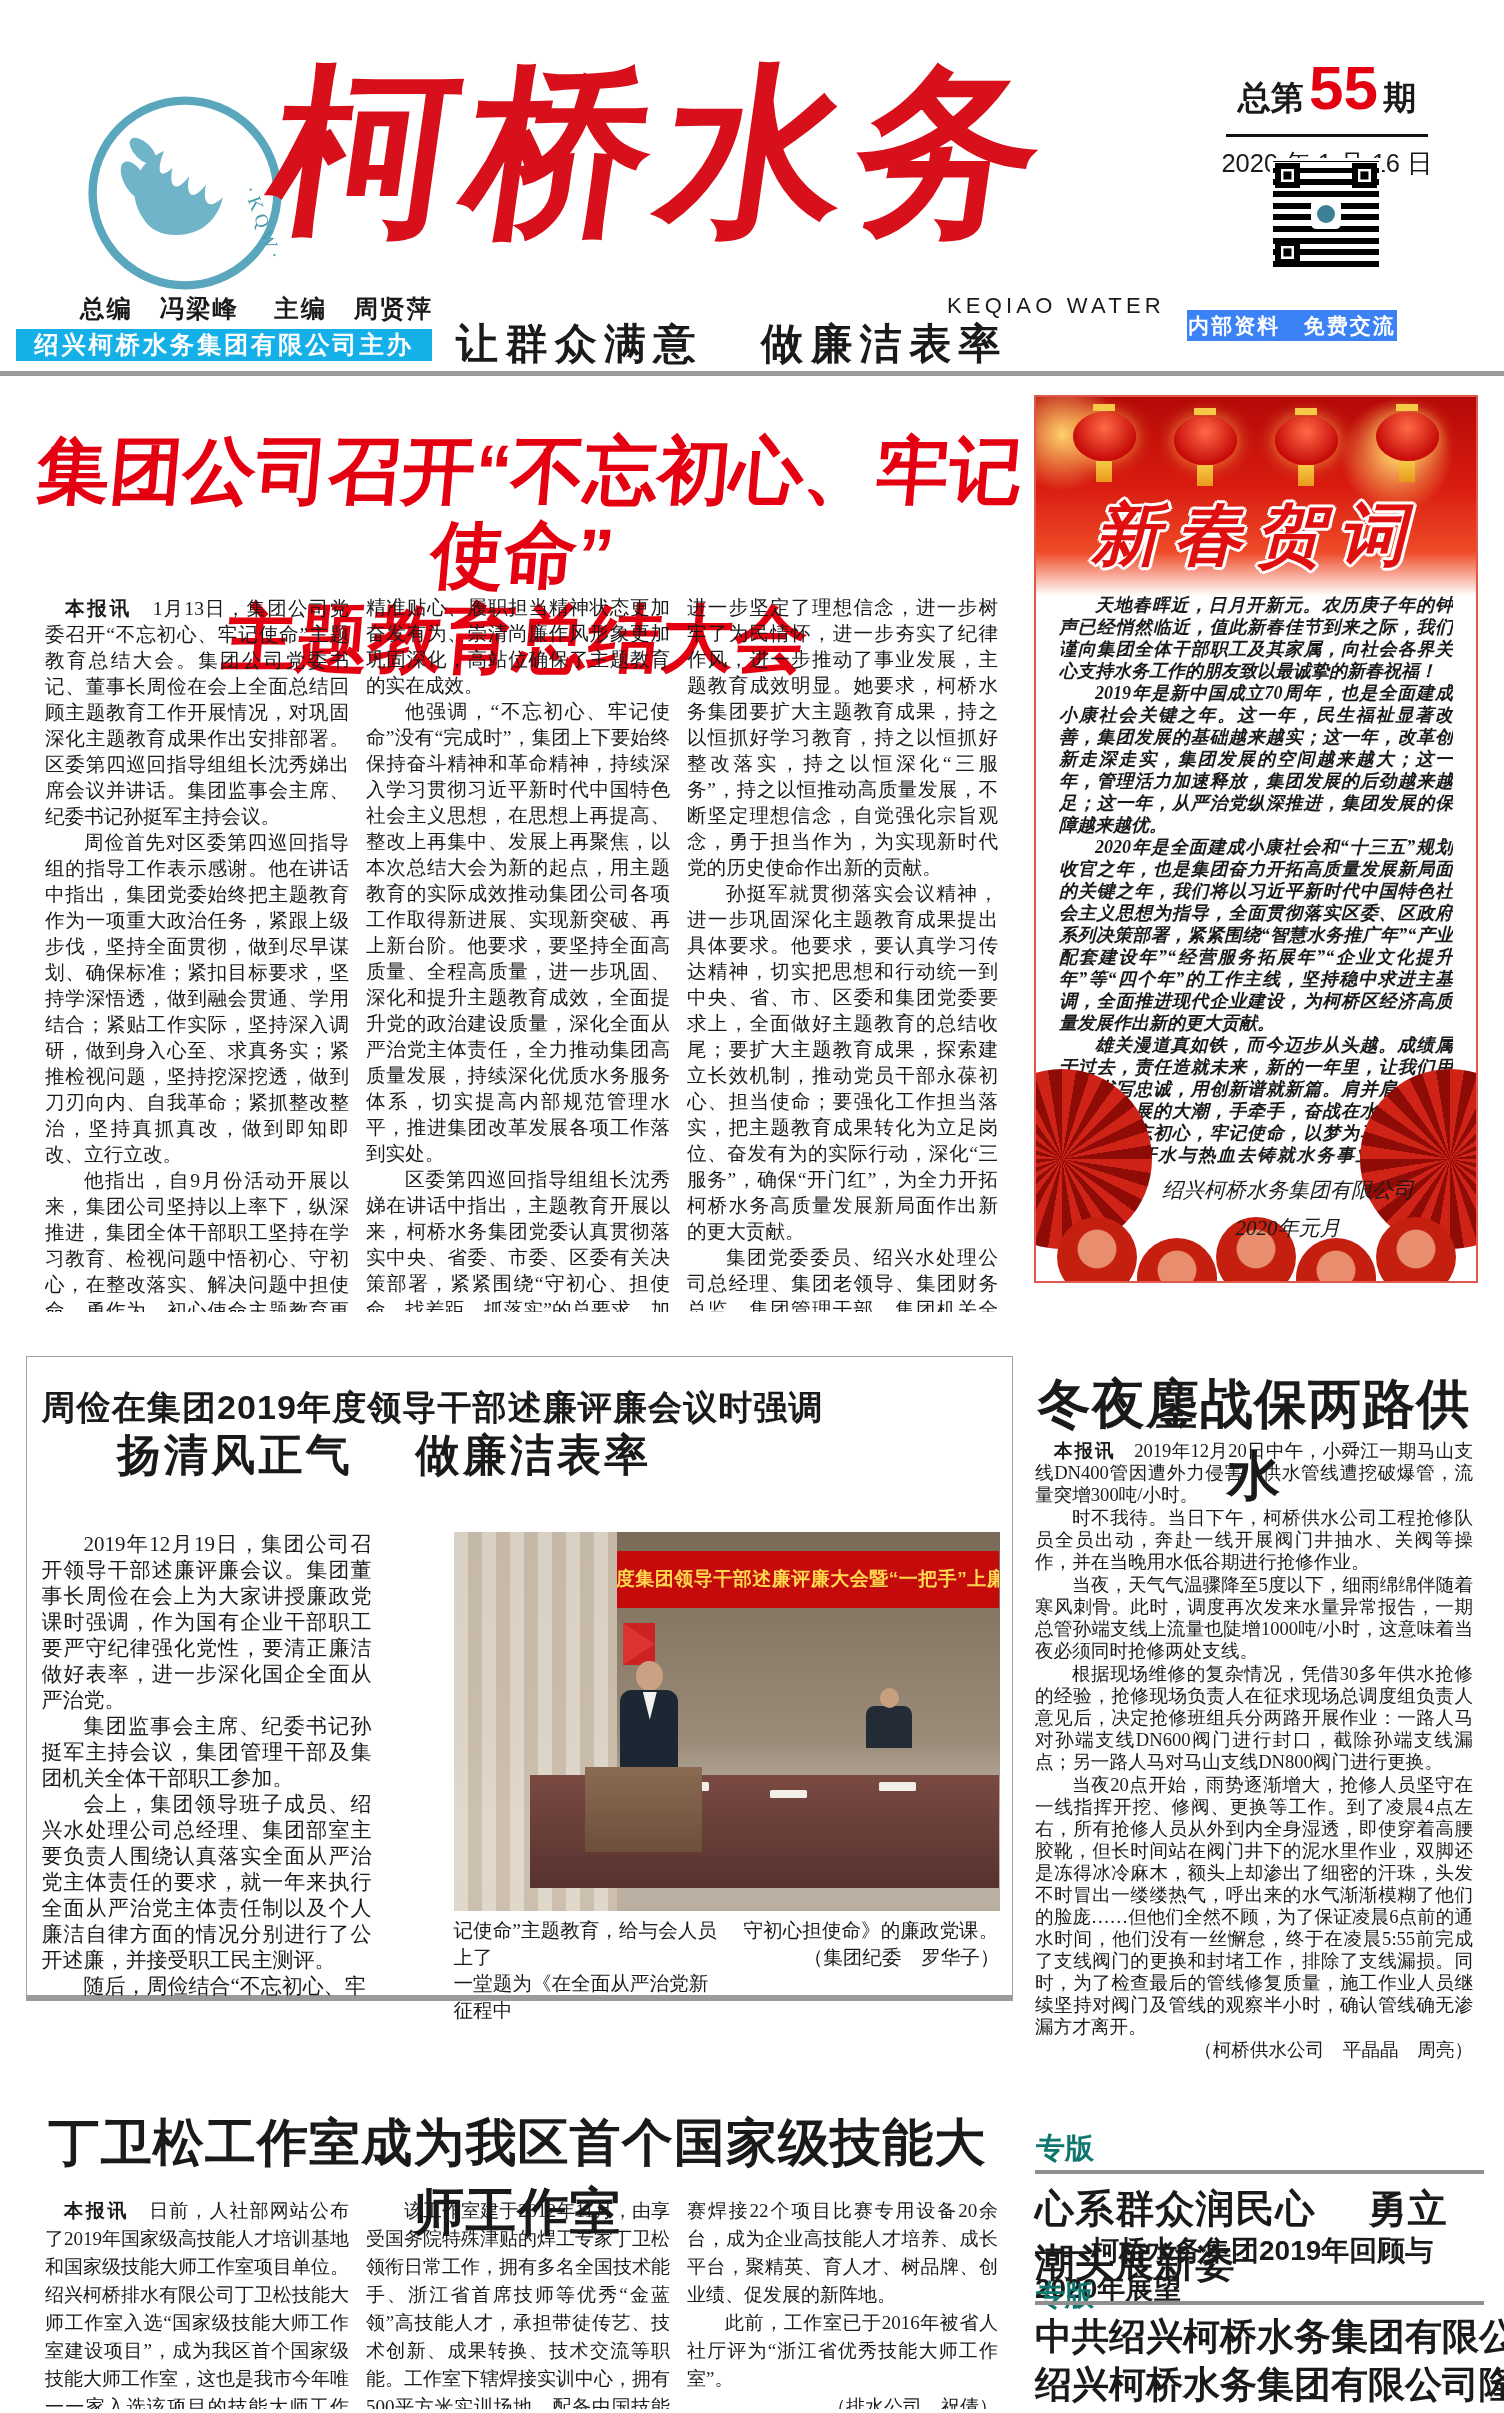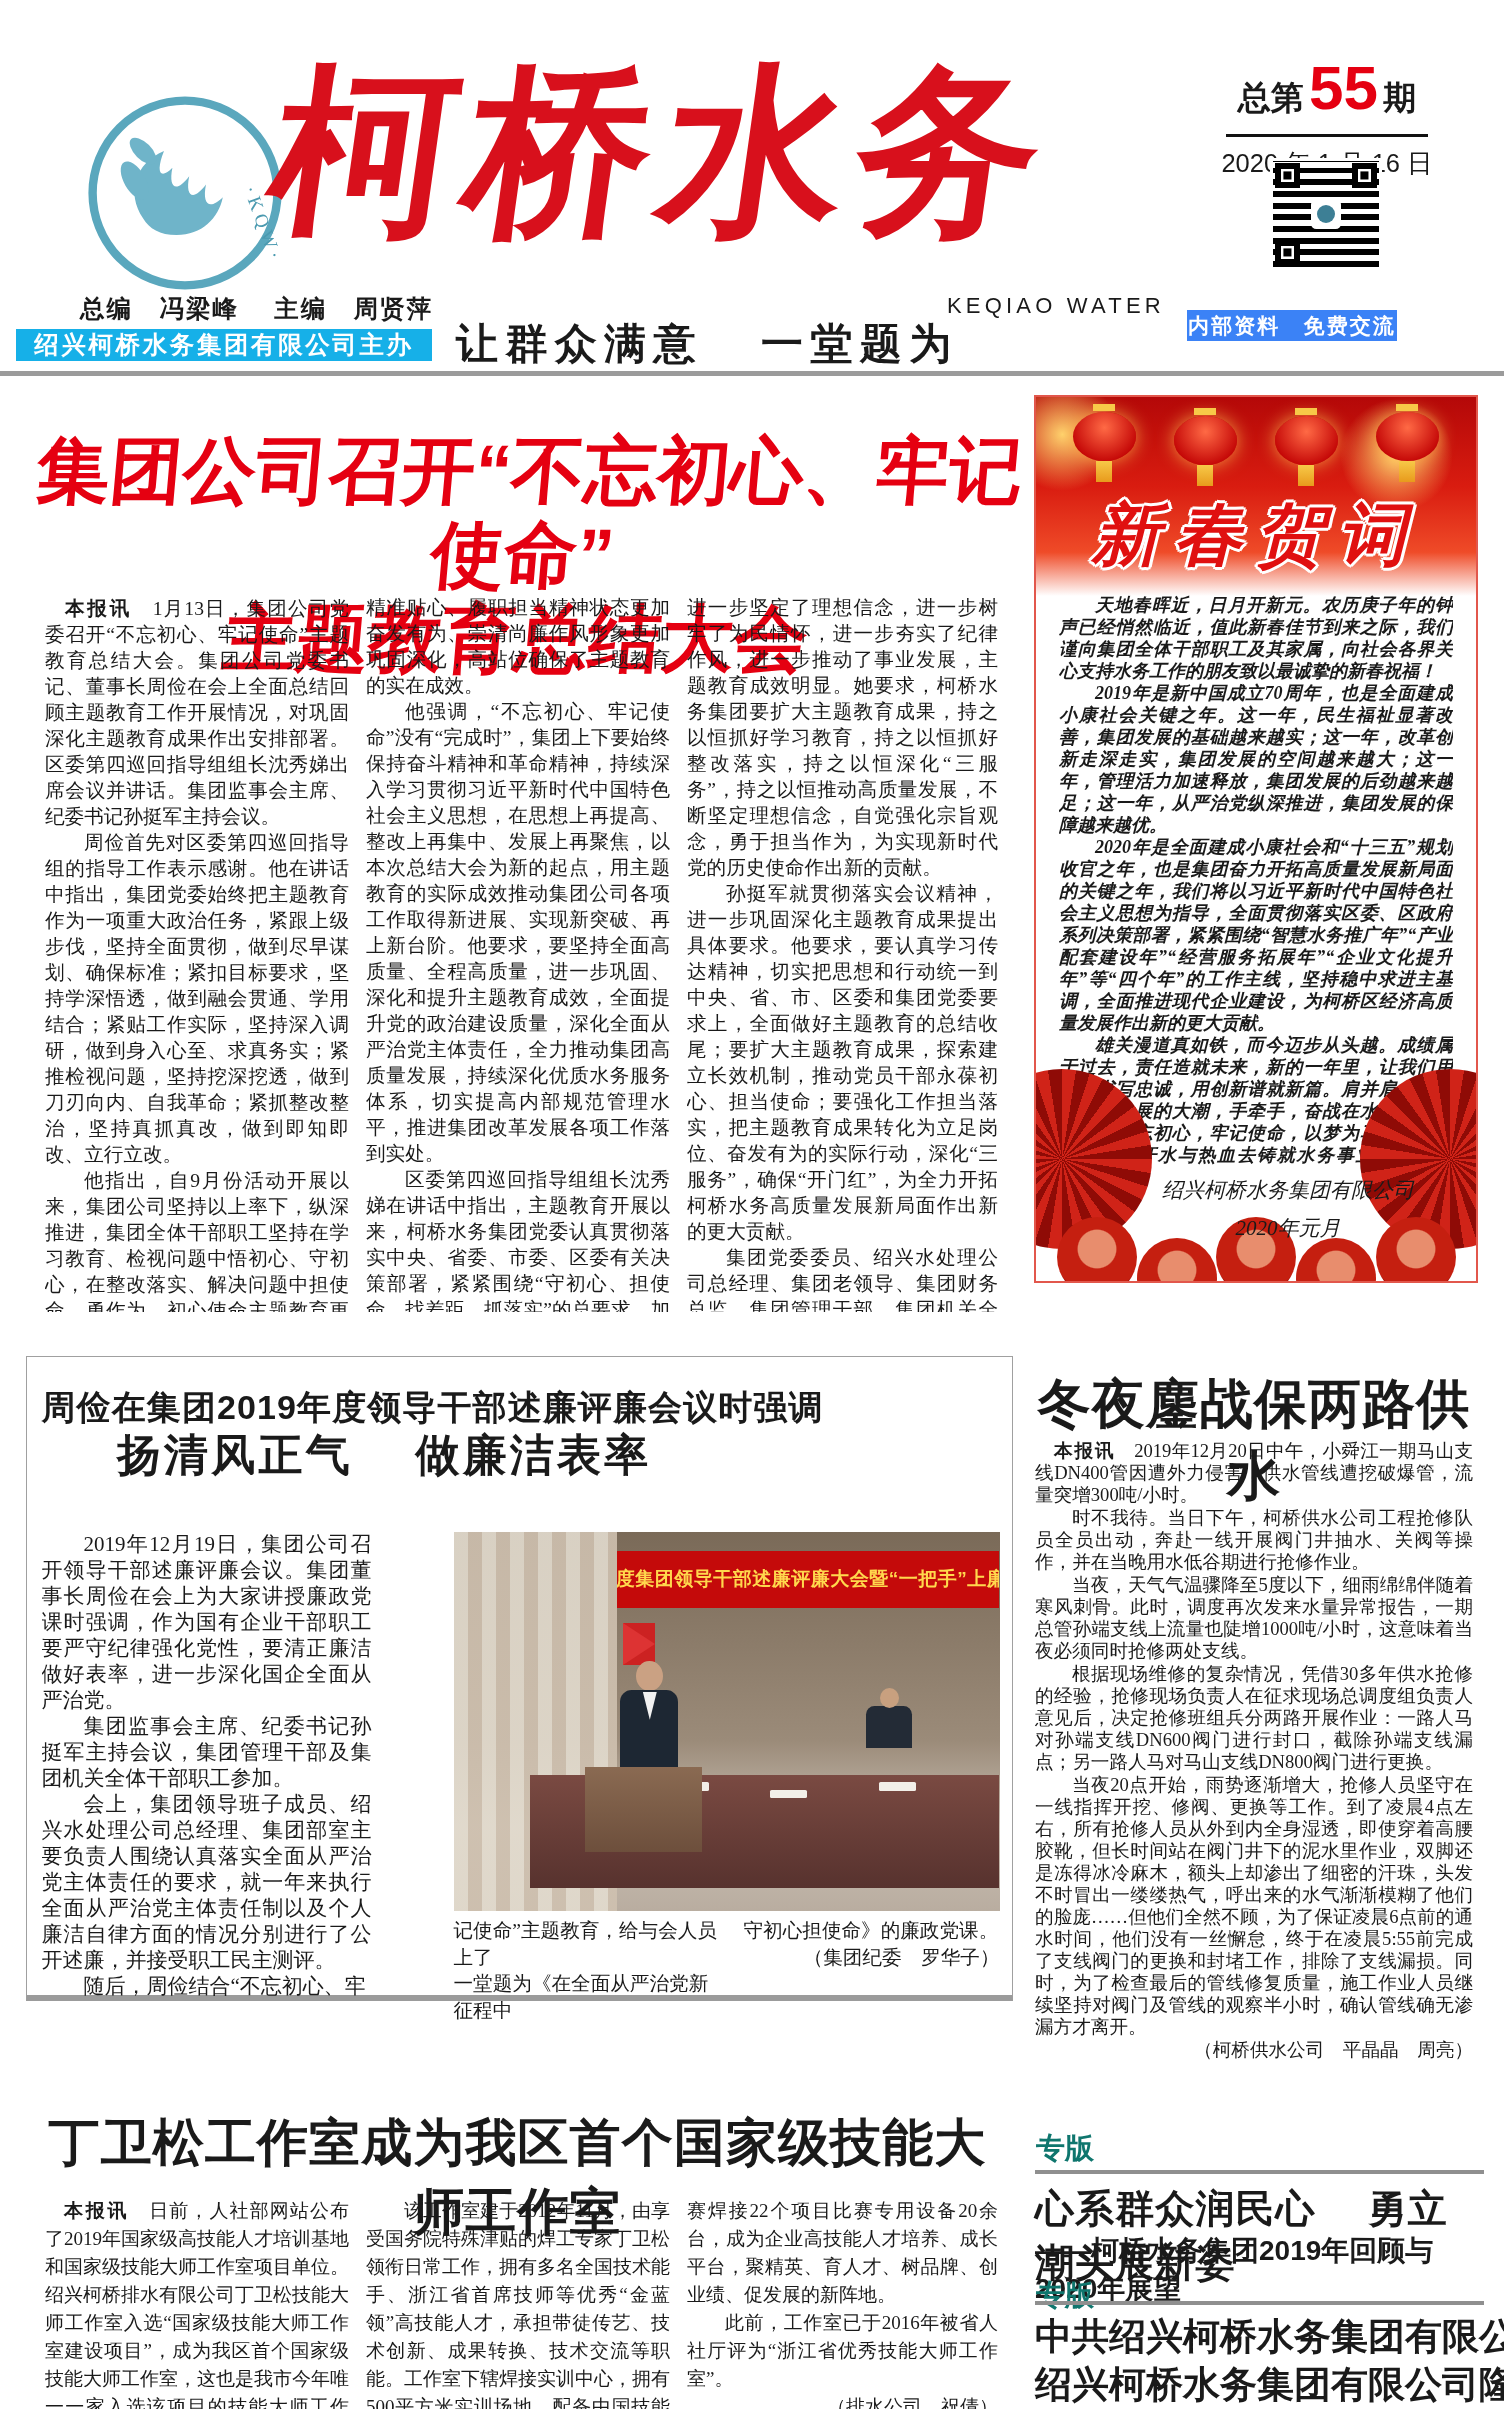--- a/index.html
+++ b/index.html
@@ -195,21 +195,21 @@
       </div>
     <div class="qc">
         <b></b>
       </div>
   </div>
 
   <div class="abs editors">总编　冯梁峰　 主编　周贤萍</div>
   <div class="abs title-en">KEQIAO  WATER</div>
   <div class="abs pub-badge">绍兴柯桥水务集团有限公司主办</div>
   <div class="abs slogan">
-    <span>让群众满意</span><span class="gap"></span><span>一堂题为</span>
+    <span>让群众满意</span><span class="gap"></span><span>做廉洁表率</span>
   </div>
   <div class="abs int-badge">内部资料　免费交流</div>
   <div class="abs mast-rule"></div>
 
   <div class="abs lead-head">
     <div class="l1">集团公司召开“不忘初心、牢记使命”</div>
     <div class="l2">主题教育总结大会</div>
   </div>
 
   <div class="abs col lc1">

